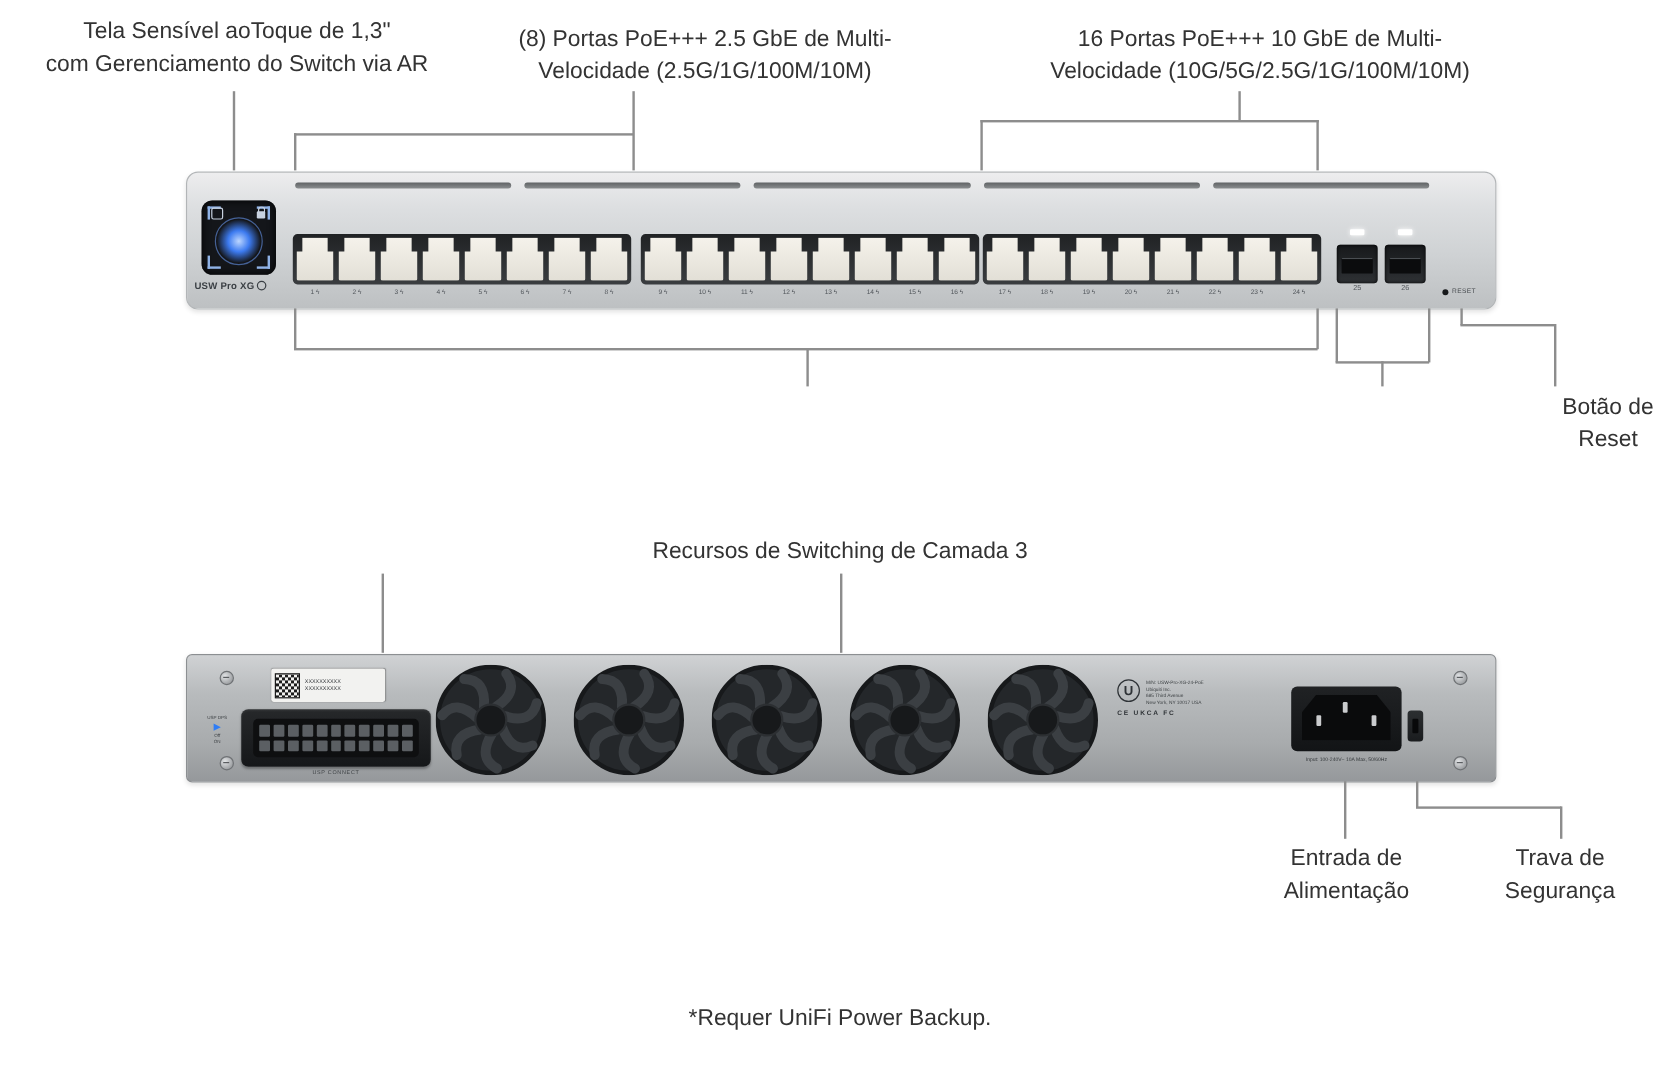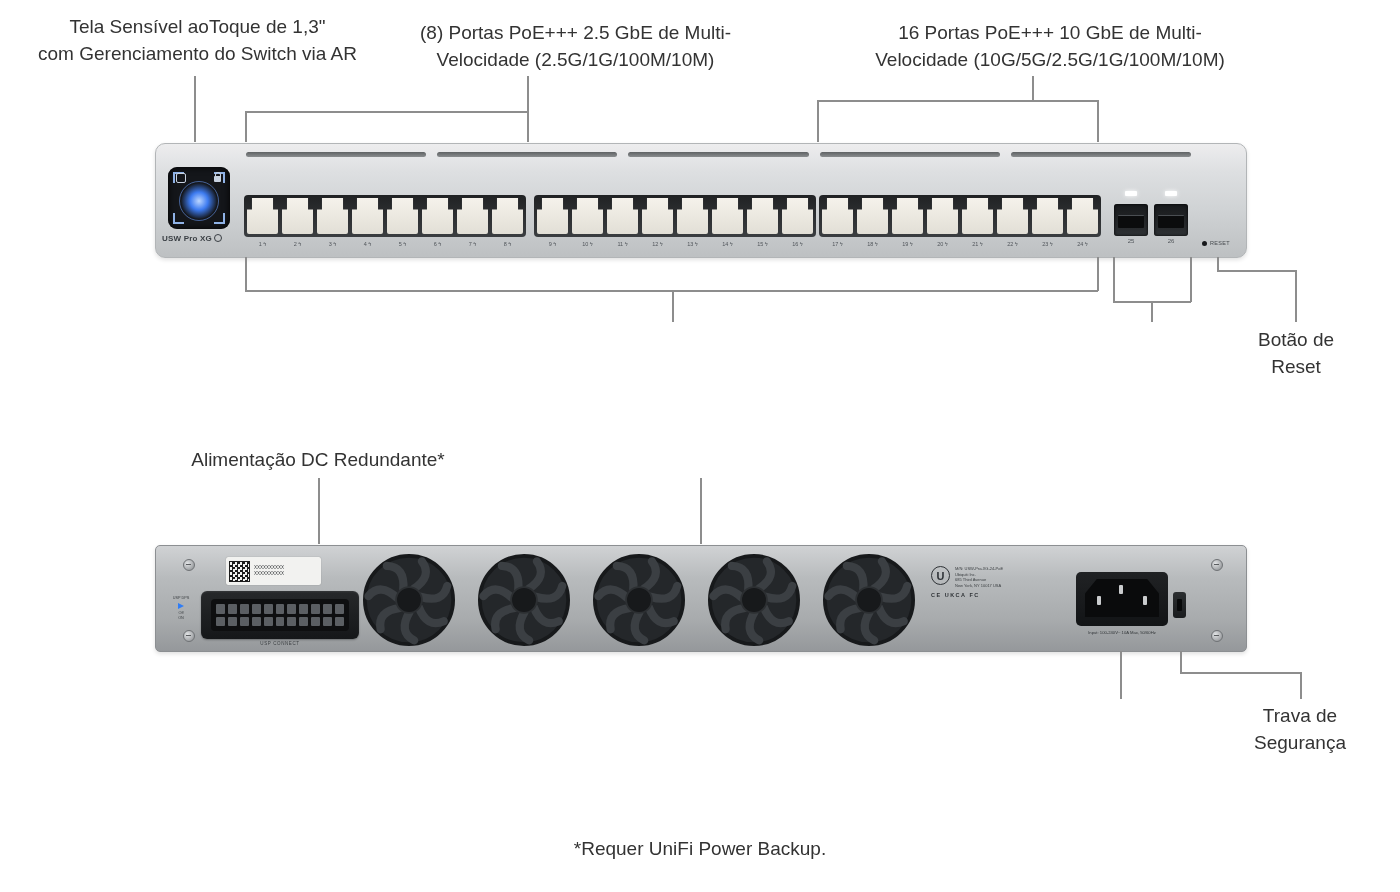--- a/index.html
+++ b/index.html
@@ -116,21 +116,21 @@
       background:linear-gradient(180deg,#2c2f31,#1a1c1e);}
   .klock::after{content:"";position:absolute;left:4px;top:7px;width:5px;height:12px;background:#08090a;border-radius:1px;}
 </style>
 </head>
 <body>
 
 <div class="canvas">
 
   <div class="ann" style="left:10px;top:13px;width:375px;">Tela Sensível aoToque de 1,3"
 com Gerenciamento do Switch via AR</div>
-  <div class="ann" style="left:388px;top:19px;width:375px;">(8) Portas PoE+++ 2.5 GbE de Multi-
+  <div class="ann" style="left:400px;top:19px;width:375px;">(8) Portas PoE+++ 2.5 GbE de Multi-
 Velocidade (2.5G/1G/100M/10M)</div>
   <div class="ann" style="left:815px;top:19px;width:470px;">16 Portas PoE+++ 10 GbE de Multi-
 Velocidade (10G/5G/2.5G/1G/100M/10M)</div>
 
   <div class="vline" style="left:194px;top:76px;height:66px;"></div>
 
   <div class="vline" style="left:527px;top:76px;height:66px;"></div>
   <div class="hline" style="left:245px;top:111px;width:283px;"></div>
   <div class="vline" style="left:245px;top:111px;height:31px;"></div>
 
@@ -288,24 +288,24 @@
   <div class="vline" style="left:672px;top:290px;height:32px;"></div>
 
   <div class="vline" style="left:1113px;top:257px;height:45px;"></div>
   <div class="vline" style="left:1190px;top:257px;height:45px;"></div>
   <div class="hline" style="left:1113px;top:301px;width:78px;"></div>
   <div class="vline" style="left:1151px;top:301px;height:21px;"></div>
 
   <div class="vline" style="left:1217px;top:257px;height:14px;"></div>
   <div class="hline" style="left:1217px;top:270px;width:79px;"></div>
   <div class="vline" style="left:1295px;top:270px;height:52px;"></div>
-  <div class="ann" style="left:1246px;top:326px;width:100px;">Botão de
+  <div class="ann" style="left:1290px;top:326px;width:100px;">Botão de
 Reset</div>
 
-  <div class="ann" style="left:168px;top:446px;width:300px;">Alimentação DC Redundante*</div>
+  <div class="ann" style="left:520px;top:446px;width:360px;">Recursos de Switching de Camada 3</div>
   <div class="vline" style="left:318px;top:478px;height:66px;"></div>
   <div class="vline" style="left:700px;top:478px;height:66px;"></div>
 
   <div class="rear">
     <span class="screw s1"></span>
     <span class="screw s2"></span>
     <span class="screw s3"></span>
     <span class="screw s4"></span>
 
     <div class="qr-label">
@@ -453,20 +453,22 @@
         <span class="ac-pin acp2"></span>
         <span class="ac-pin acp3"></span>
       </div>
     </div>
     <div class="ac-text">Input: 100-240V~ 10A Max, 50/60Hz</div>
 
     <div class="klock"></div>
   </div>
 
   <div class="vline" style="left:1120px;top:651px;height:48px;"></div>
+  <div class="ann" style="left:1032px;top:702px;width:180px;">Entrada de
+Alimentação</div>
 
   <div class="vline" style="left:1180px;top:651px;height:22px;"></div>
   <div class="hline" style="left:1180px;top:672px;width:121px;"></div>
   <div class="vline" style="left:1300px;top:672px;height:27px;"></div>
   <div class="ann" style="left:1210px;top:702px;width:180px;text-align:center;">Trava de
 Segurança</div>
 
   <div class="ann" style="left:450px;top:835px;width:500px;">*Requer UniFi Power Backup.</div>
 
 </div>

